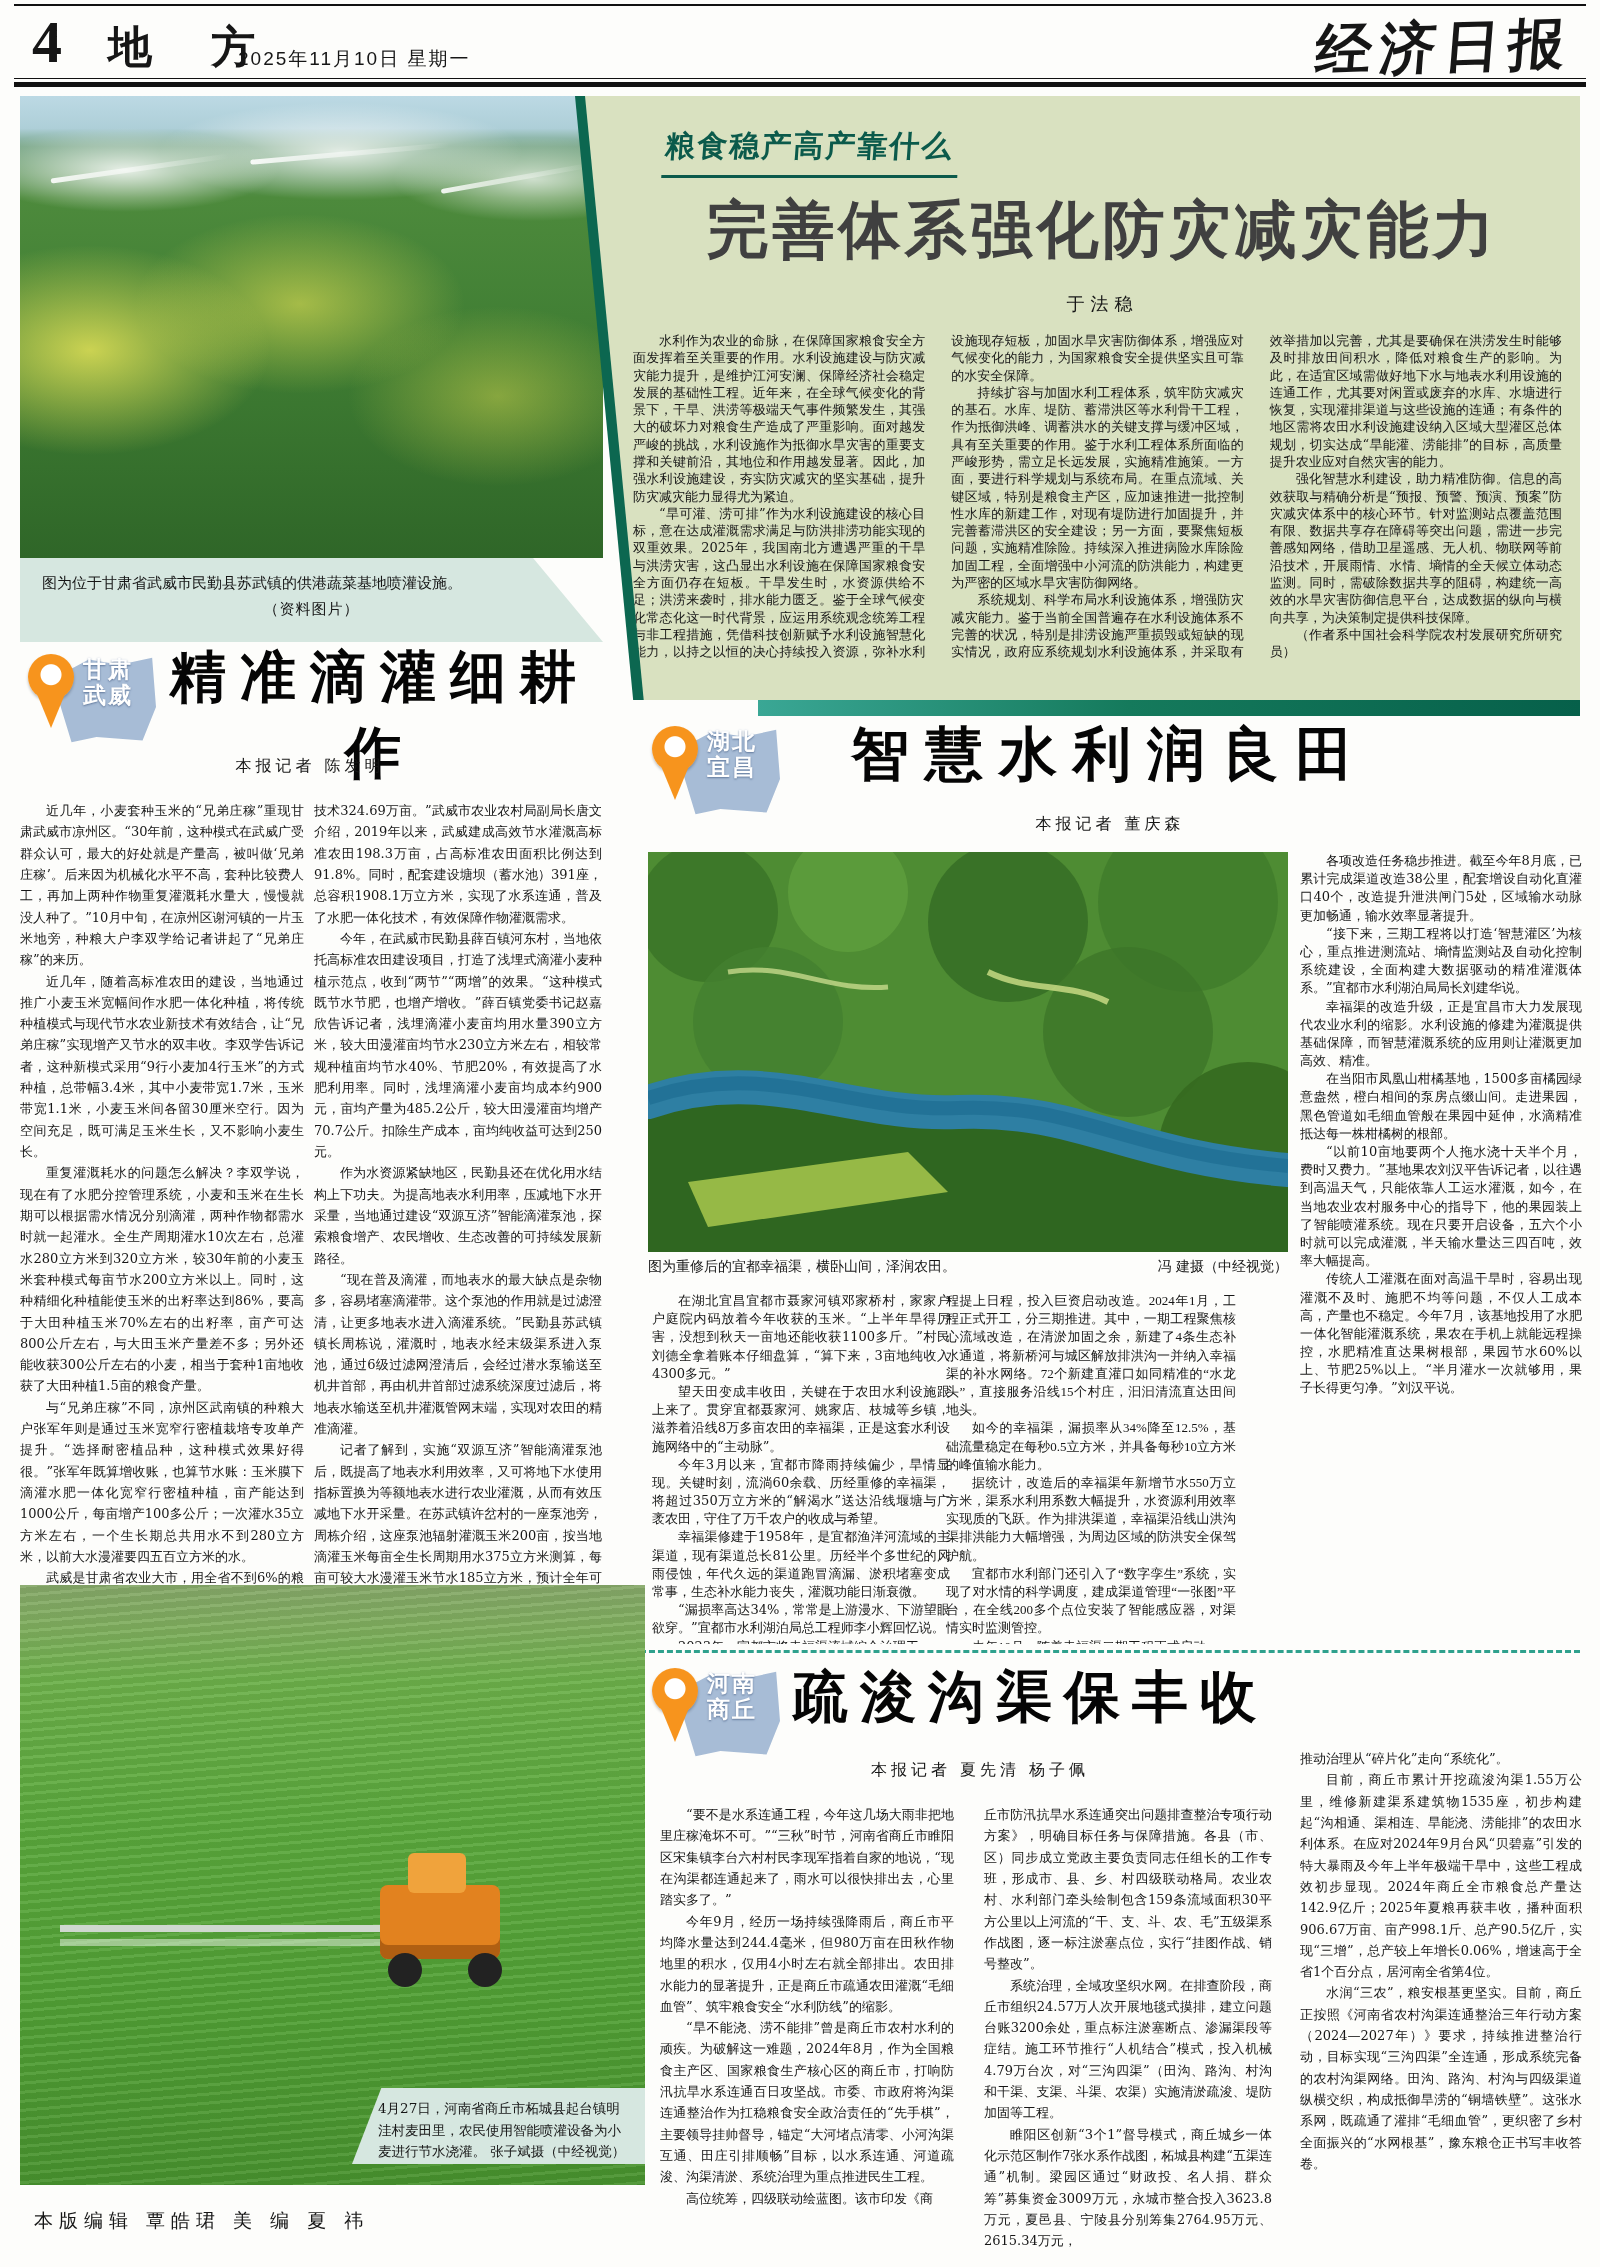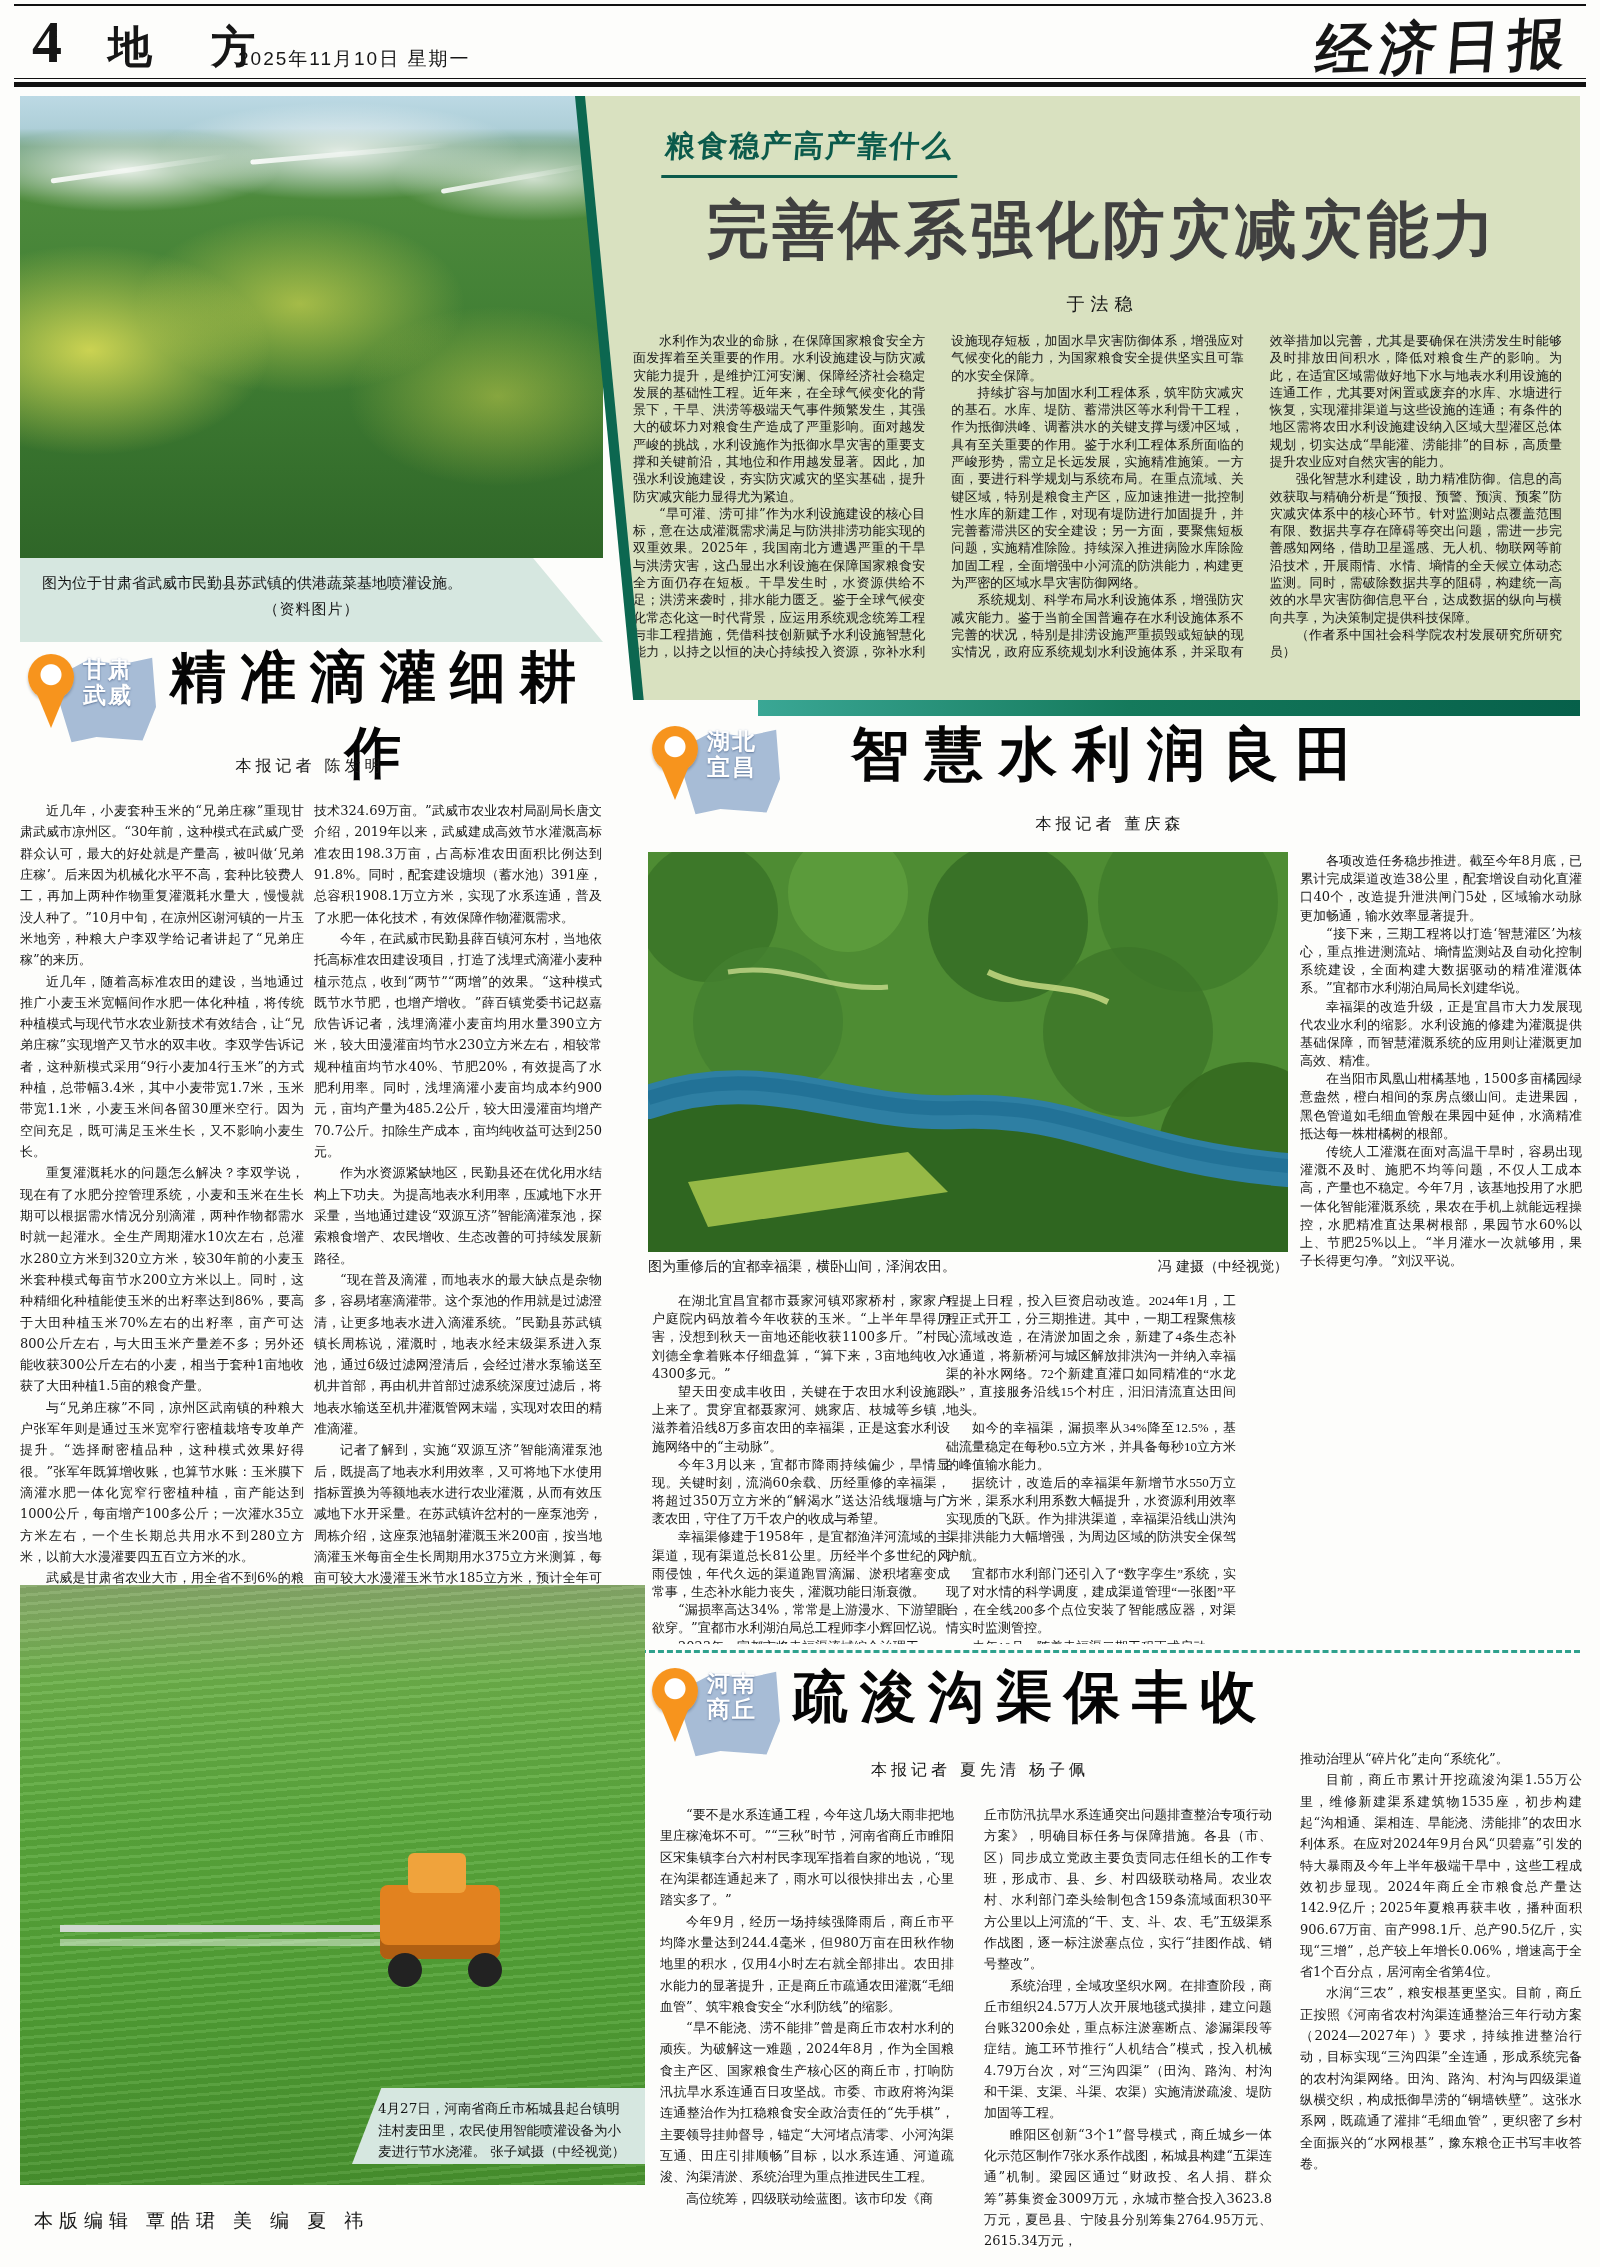--- a/index.html
+++ b/index.html
@@ -194,20 +194,21 @@
       <p>如今的幸福渠，漏损率从34%降至12.5%，基础流量稳定在每秒0.5立方米，并具备每秒10立方米的峰值输水能力。</p>
       <p>据统计，改造后的幸福渠年新增节水550万立方米，渠系水利用系数大幅提升，水资源利用效率实现质的飞跃。作为排洪渠道，幸福渠沿线山洪沟渠排洪能力大幅增强，为周边区域的防洪安全保驾护航。</p>
       <p>宜都市水利部门还引入了“数字孪生”系统，实现了对水情的科学调度，建成渠道管理“一张图”平台，在全线200多个点位安装了智能感应器，对渠情实时监测管控。</p>
       <p>去年10月，随着幸福渠二期工程正式启动，</p>
     </div>
   <div class="coltext lh-b" style="left:1300px;top:852px;width:282px;height:792px;">
       <p>各项改造任务稳步推进。截至今年8月底，已累计完成渠道改造38公里，配套增设自动化直灌口40个，改造提升泄洪闸门5处，区域输水动脉更加畅通，输水效率显著提升。</p>
       <p>“接下来，三期工程将以打造‘智慧灌区’为核心，重点推进测流站、墒情监测站及自动化控制系统建设，全面构建大数据驱动的精准灌溉体系。”宜都市水利湖泊局局长刘建华说。</p>
       <p>幸福渠的改造升级，正是宜昌市大力发展现代农业水利的缩影。水利设施的修建为灌溉提供基础保障，而智慧灌溉系统的应用则让灌溉更加高效、精准。</p>
       <p>在当阳市凤凰山柑橘基地，1500多亩橘园绿意盎然，橙白相间的泵房点缀山间。走进果园，黑色管道如毛细血管般在果园中延伸，水滴精准抵达每一株柑橘树的根部。</p>
+      <p>“以前10亩地要两个人拖水浇十天半个月，费时又费力。”基地果农刘汉平告诉记者，以往遇到高温天气，只能依靠人工运水灌溉，如今，在当地农业农村服务中心的指导下，他的果园装上了智能喷灌系统。现在只要开启设备，五六个小时就可以完成灌溉，半天输水量达三四百吨，效率大幅提高。</p>
       <p>传统人工灌溉在面对高温干旱时，容易出现灌溉不及时、施肥不均等问题，不仅人工成本高，产量也不稳定。今年7月，该基地投用了水肥一体化智能灌溉系统，果农在手机上就能远程操控，水肥精准直达果树根部，果园节水60%以上、节肥25%以上。“半月灌水一次就够用，果子长得更匀净。”刘汉平说。</p>
     </div>
 
   <div class="dashed-sep"></div>
 
   <div class="pin-wrap" style="left:650px;top:1666px;">
     <div class="pin-map"></div>
     <div class="pin-map-inner" style="left:34px;top:4px;width:96px;height:88px;">
         <p>河南</p>
         <p>商丘</p>

